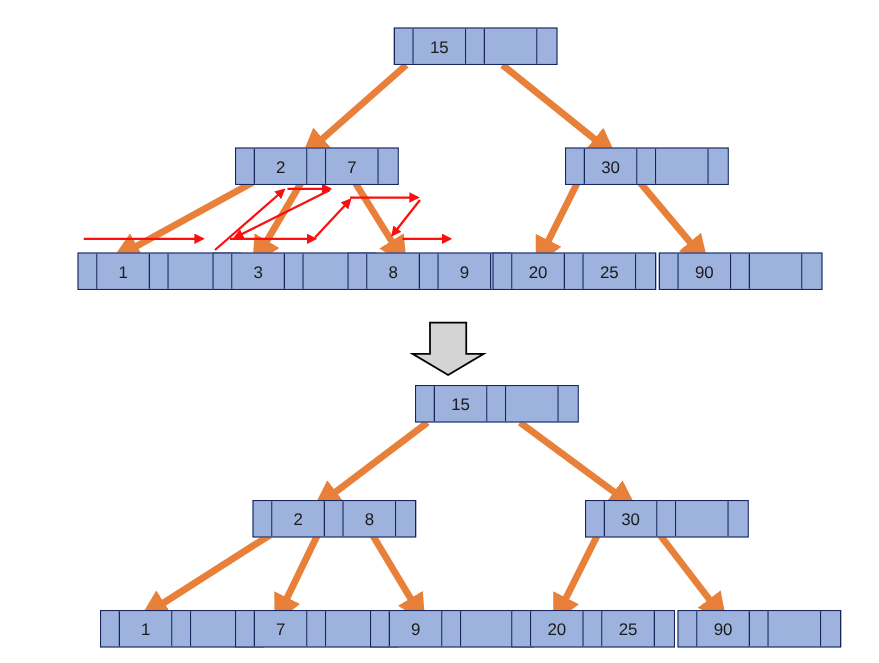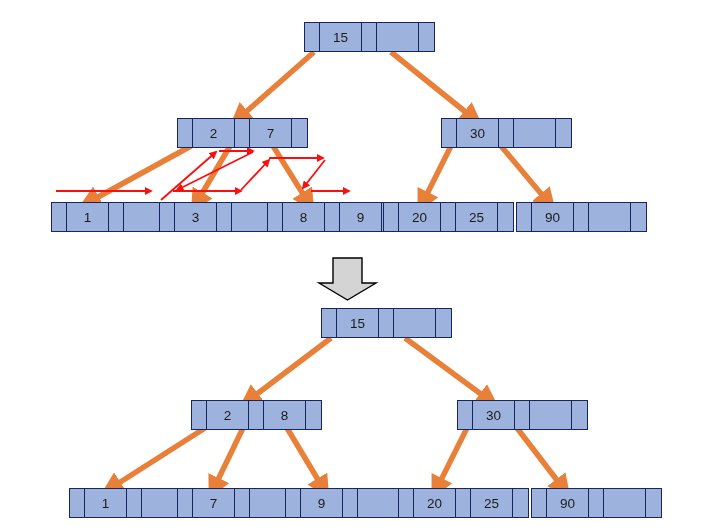--- a/index.html
+++ b/index.html
@@ -9,21 +9,21 @@
   }
   body {
     width: 703px;
     height: 530px;
     position: relative;
     font-family: "Liberation Sans", sans-serif;
     overflow: hidden;
   }
   #canvas {
     position: absolute;
-    left: 1px; top: 0;
+    left: 12px; top: 0;
     width: 597px;
     height: 530px;
   }
   .svg-layer {
     position: absolute;
     left: 0; top: 0;
     width: 703px;
     height: 530px;
     pointer-events: none;
   }

